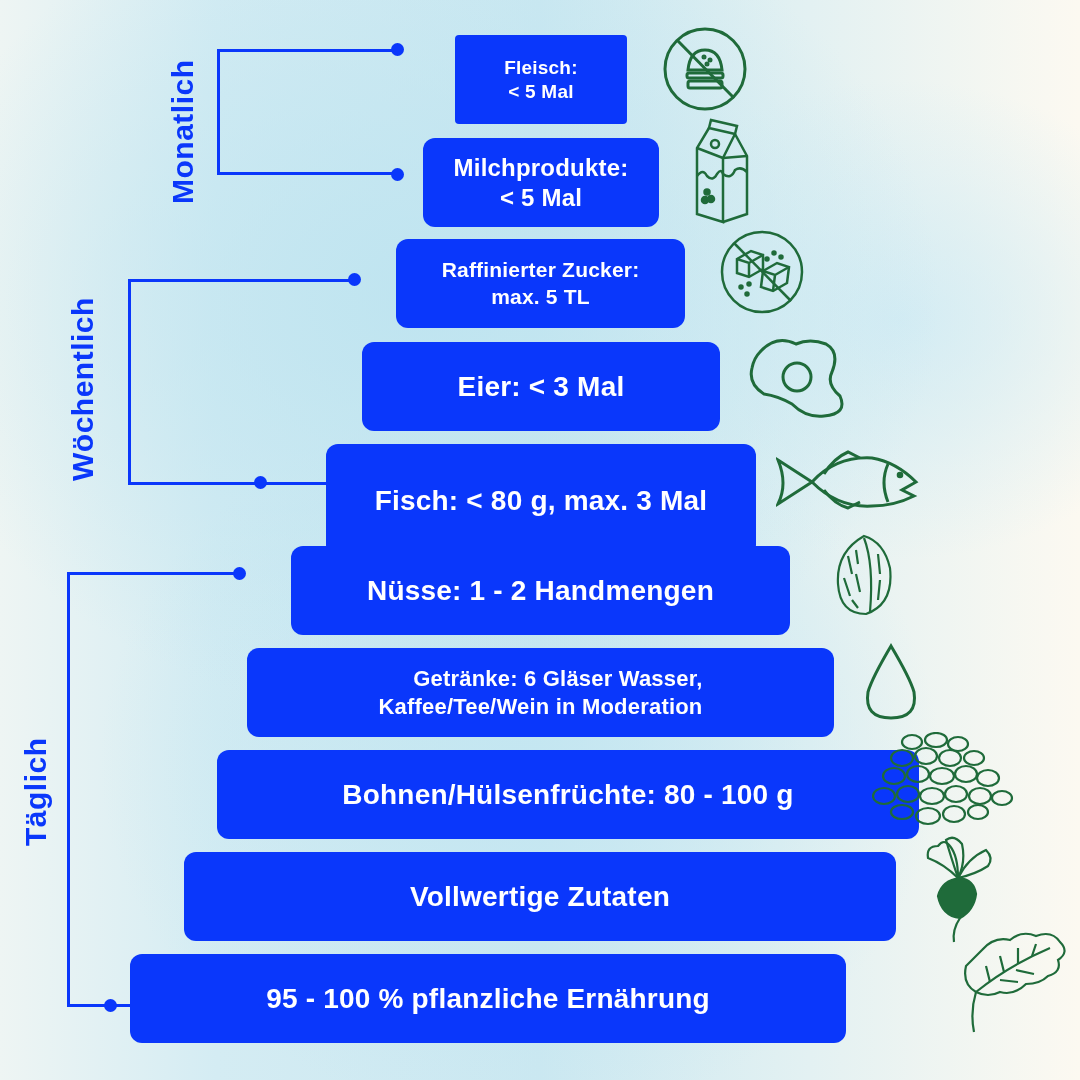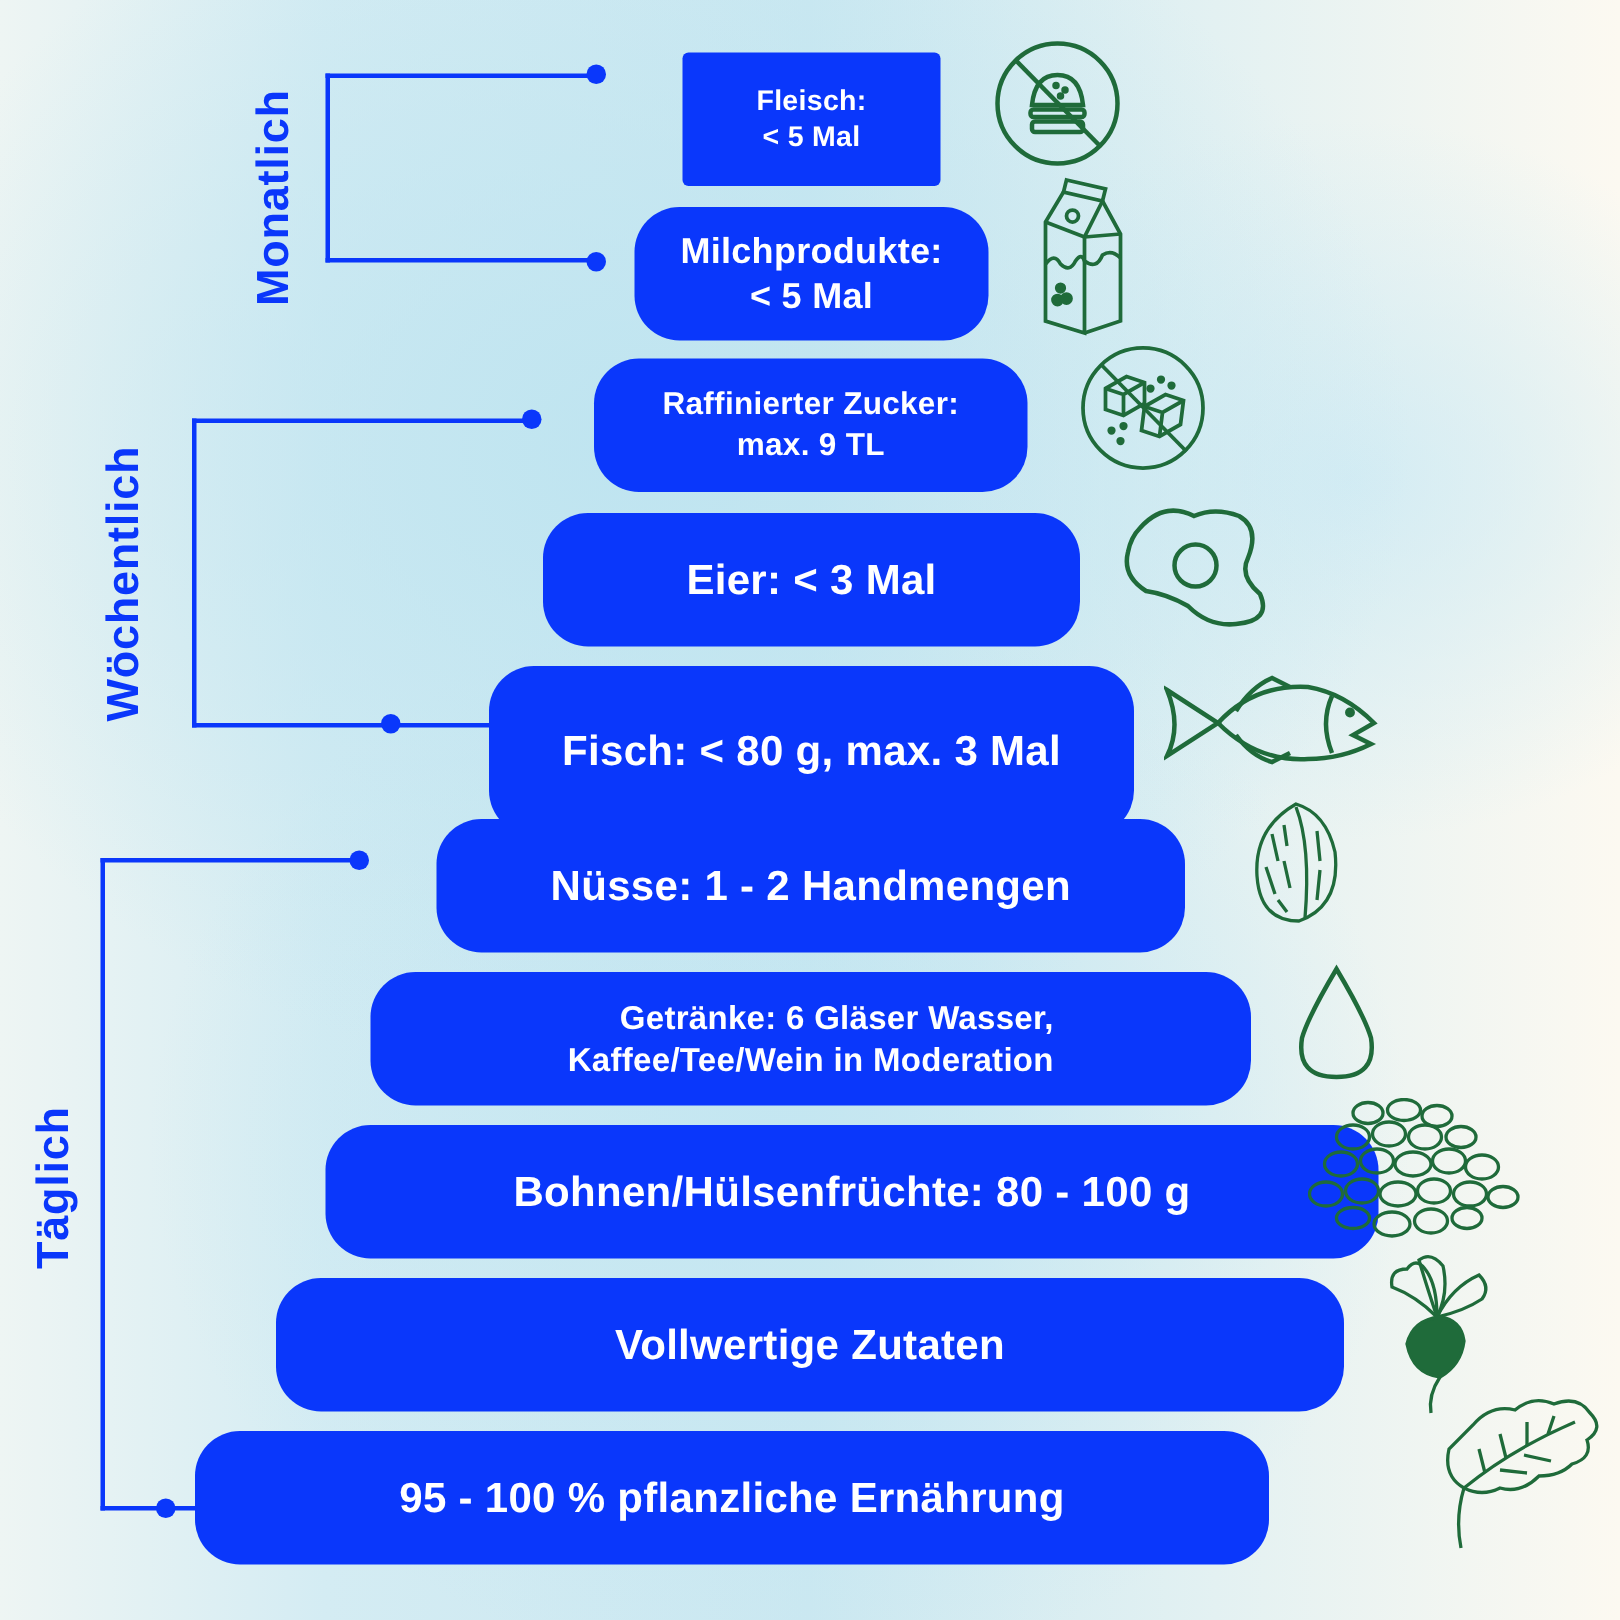--- a/index.html
+++ b/index.html
@@ -4,21 +4,21 @@
 <style>
   html,body{margin:0;padding:0;}
   body{width:1080px;height:1080px;overflow:hidden;position:relative;
     font-family:"Liberation Sans","DejaVu Sans",sans-serif;
     background:
       radial-gradient(ellipse 520px 420px at 420px 300px, rgba(190,228,240,0.95), rgba(190,228,240,0) 100%),
       radial-gradient(ellipse 420px 360px at 520px 760px, rgba(195,230,241,0.9), rgba(195,230,241,0) 100%),
       radial-gradient(ellipse 300px 240px at 900px 320px, rgba(205,234,244,0.8), rgba(205,234,244,0) 100%),
       linear-gradient(90deg,#eef5f3 0%, #d4ecf3 20%, #cbe8f1 50%, #e3f1f2 75%, #fcf9f1 100%);
   }
-  .box{position:absolute;background:#0a37fb;color:#fff;border-radius:30px;display:flex;align-items:center;justify-content:center;text-align:center;font-weight:700;letter-spacing:0.2px;box-sizing:border-box;padding:0 12px;line-height:1.25;}
+  .box{position:absolute;background:#0a37fb;color:#fff;border-radius:12px;display:flex;align-items:center;justify-content:center;text-align:center;font-weight:700;letter-spacing:0.2px;box-sizing:border-box;padding:0 12px;line-height:1.25;}
   .box span{white-space:pre-line;}
   .label{position:absolute;color:#0a37fb;font-weight:700;font-size:30px;transform-origin:left top;transform:rotate(-90deg);white-space:nowrap;letter-spacing:0.5px;}
   .bracket{position:absolute;border:3px solid #0a37fb;border-right:none;box-sizing:border-box;}
   .dot{position:absolute;width:13px;height:13px;border-radius:50%;background:#0a37fb;}
   .icon{position:absolute;}
   .icon svg{display:block;}
 </style>
 </head>
 <body>
 
@@ -41,21 +41,21 @@
 <div class="box" style="left:455px;top:35px;width:172px;height:89px;font-size:19px;border-radius:4px;">
     <span>Fleisch:
 &lt; 5 Mal</span>
   </div>
 <div class="box" style="left:423px;top:138px;width:236px;height:89px;font-size:24px;">
     <span>Milchprodukte:
 &lt; 5 Mal</span>
   </div>
 <div class="box" style="left:396px;top:239px;width:289px;height:89px;font-size:21px;">
     <span>Raffinierter Zucker:
-max. 9 TL</span>
+max. 5 TL</span>
   </div>
 <div class="box" style="left:362px;top:342px;width:358px;height:89px;font-size:28px;">
     <span>Eier: &lt; 3 Mal</span>
   </div>
 <div class="box" style="left:326px;top:444px;width:430px;height:113px;font-size:28px;">
     <span>Fisch: &lt; 80 g, max. 3 Mal</span>
   </div>
 <div class="box" style="left:291px;top:546px;width:499px;height:89px;font-size:28px;">
     <span>Nüsse: 1 - 2 Handmengen</span>
   </div>

